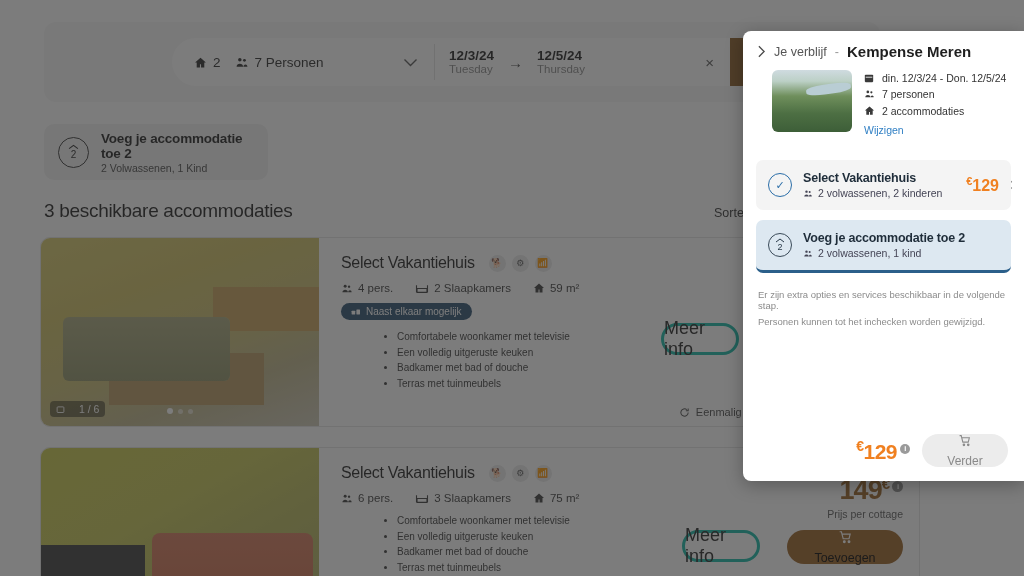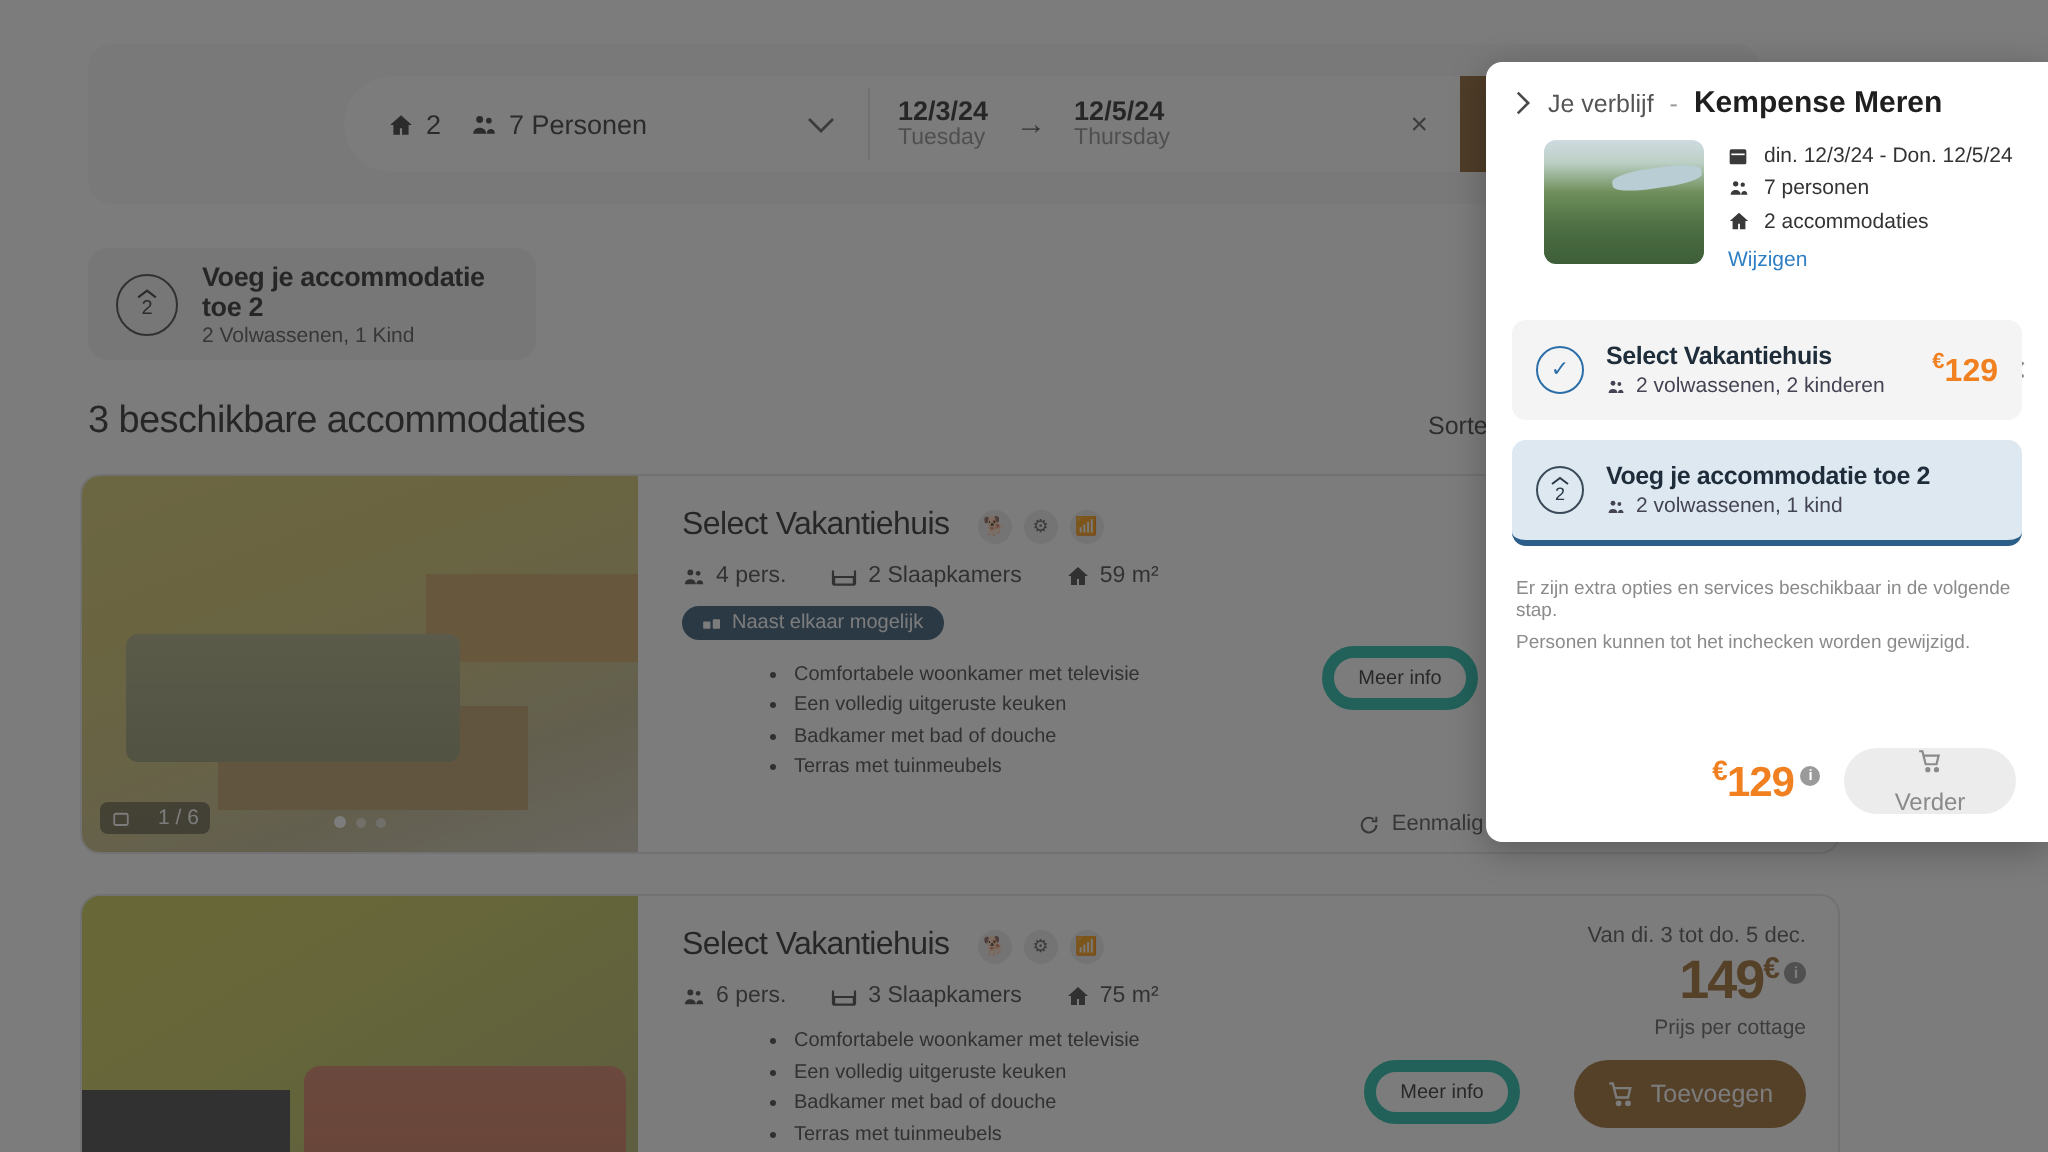--- a/index.html
+++ b/index.html
@@ -125,37 +125,37 @@
   .price-col { position:absolute; right:16px; top:14px; text-align:right; }
   .pc-range { font-size:11px; color:#4a4a4a; }
   .pc-price { font-size:27px; color:#9a6124; font-weight:700; letter-spacing:-1px; margin-top:1px;}
   .pc-price sup { font-size:15px; font-weight:600; }
   .pc-info { display:inline-block; width:11px; height:11px; border-radius:50%;
     background:#8c8c8c; color:#fff; font-size:8px; line-height:11px; text-align:center;
     vertical-align:super; margin-left:3px;}
   .pc-sub { font-size:10.5px; color:#5a5a5a; margin-top:2px;}
 
   .btn-outline {
-    position:absolute; border:6px solid #14b8a6; border-radius:19px; background:#fff;
-    font-size:10px; color:#222; display:flex; align-items:center; justify-content:center;text-align:right;
+    position:absolute; border:3px solid #14b8a6; border-radius:19px; background:#fff;
+    font-size:18px; color:#222; display:flex; align-items:center; justify-content:center;
   }
   #c1-more { right:180px; top:85px; width:78px; height:32px; }
   #c2-more { left:363px; top:82px; width:78px; height:32px; }
   .btn-add {
     position:absolute; right:16px; top:82px; width:116px; height:34px;
-    background:#9a6124; border-radius:17px; color:#ffffff; font-size:12.5px;
-    display:flex; align-items:center; justify-content:center; gap:7px;
+    background:#9a6124; border-radius:17px; color:#000000; font-size:12.5px;
+    display:flex; align-items:center; gap:7px;flex-direction:column;
   }
 
   
   #overlay { position:absolute; inset:0; background:rgba(44,44,44,.62); }
 
   
   #panel {
-    position:absolute; left:743px; top:31px; width:281px; height:390px;
+    position:absolute; left:743px; top:31px; width:281px; height:450px;
     background:#fff; border-radius:8px 0 0 8px;
     box-shadow:0 4px 18px rgba(0,0,0,.28);
     overflow:hidden;
   }
   .p-head { display:flex; align-items:center; gap:8px; padding:12px 14px 6px 14px; }
   .p-chev { color:#4a4a4a; font-size:13px; }
   .p-head .h1 { font-size:12.5px; color:#555; }
   .p-head .dash { font-size:12.5px; color:#999; }
   .p-head .h2 { font-size:15px; color:#1f1f1f; font-weight:700; }
 

